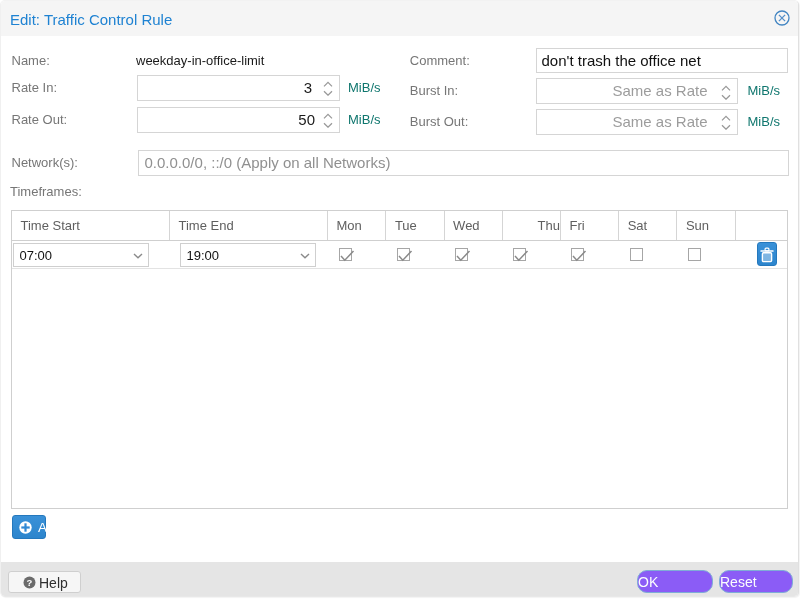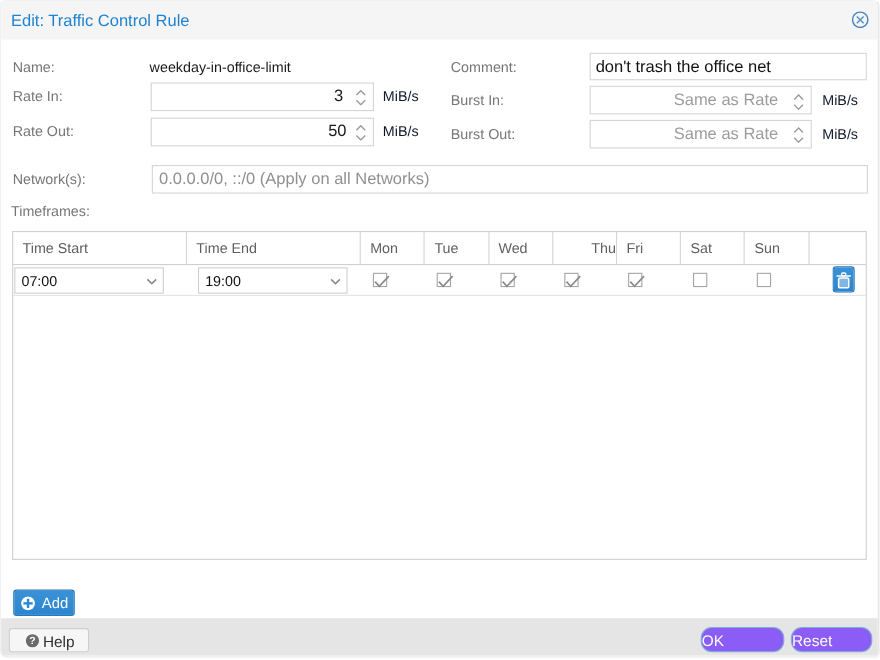--- a/index.html
+++ b/index.html
@@ -3,30 +3,30 @@
 <meta charset="utf-8">
 <style>
 * { margin:0; padding:0; box-sizing:border-box; }
 html,body { width:800px; height:600px; background:#fff; font-family:"Liberation Sans",sans-serif; }
 #win { position:absolute; left:0px; top:0px; width:799px; height:597px; border:1px solid; border-color:#f2f2f2 #e0e0e0 #e8e8e8 #f0f0f0; border-radius:5px; box-shadow:1px 1px 1px rgba(0,0,0,0.05); background:#fff; overflow:hidden; }
 #hdr { position:absolute; left:0; top:0; width:100%; height:35px; background:#f5f5f5; }
 #title { position:absolute; left:9px; top:9.5px; font-size:15px; color:#1e82d2; }
 .lbl { position:absolute; font-size:13px; color:#767676; line-height:25px; white-space:nowrap; }
 .val { position:absolute; font-size:13px; color:#1a1a1a; line-height:25px; white-space:nowrap; }
 .field { position:absolute; height:25px; border:1px solid #d5d5d5; background:#fff; font-size:15px; line-height:23px; }
-.unit { position:absolute; font-size:13px; color:#0f172a; line-height:25px; }
+.unit { position:absolute; font-size:13px; color:#0f766e; line-height:25px; }
 .num { text-align:right; color:#1a1a1a; }
 #tbl { position:absolute; left:10px; top:209px; width:777px; height:299px; border:1px solid #cfcfcf; background:#fff; }
 .hc { position:absolute; top:0; height:29px; border-right:1px solid #d5d5d5; font-size:13px; color:#5f5f5f; line-height:29px; padding-left:8.5px; }
 #hrow { position:absolute; left:0; top:0; width:775px; height:30px; border-bottom:1px solid #cfcfcf; }
 #drow { position:absolute; left:0; top:30px; width:775px; height:28px; border-bottom:1px solid #e3e3e3; }
 .combo { position:absolute; top:2px; height:24px; width:136px; border:1px solid #cfcfcf; background:#fff; font-size:13px; line-height:22px; color:#111; padding-left:5.5px; padding-top:1px; }
 .cbx { position:absolute; top:6.5px; width:13px; height:13px; border:1px solid #a6a6a6; background:#fff; }
 #trash { position:absolute; left:745px; top:1px; width:20px; height:24px; background:linear-gradient(#3a91d8,#2c85cd); border:1px solid #2478bd; border-radius:3px; }
-#addbtn { position:absolute; left:11px; top:514px; width:56px; height:24px; background:linear-gradient(#3a91d8,#2c85cd); border:1px solid #2478bd; border-radius:3px;margin-top:21px; }
+#addbtn { position:absolute; left:11px; top:514px; width:34px; height:24px; background:linear-gradient(#3a91d8,#2c85cd); border:1px solid #2478bd; border-radius:3px; }
 #addbtn span { position:absolute; left:25px; top:4px; color:#fff; font-size:13.5px; }
 #footer { position:absolute; left:0; top:561px; width:100%; height:34px; background:#e5e5e5; }
 #helpbtn { position:absolute; left:7px; top:9px; width:73px; height:22px; background:#f6f6f6; border:1px solid #cfcfcf; border-radius:3px; }
 #helpbtn span { position:absolute; left:30px; top:2.5px; font-size:14px; color:#2f2f2f; }
 .okbtn { position:absolute; top:8px; height:23px; background:#8b5cf6; border:1px solid #7fadd6; border-radius:10px; color:#fbfdfe; font-size:14px; text-align:left; line-height:22px; }
 .spin { position:absolute; }
 </style>
 </head>
 <body>
 <div id="win">

